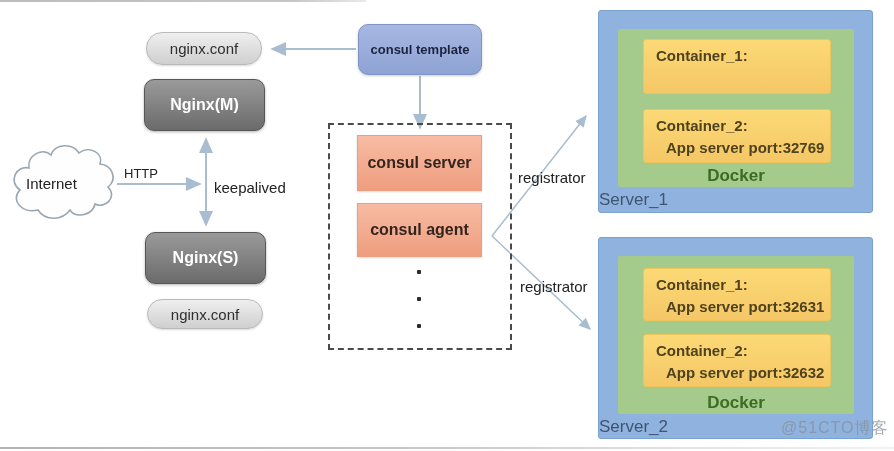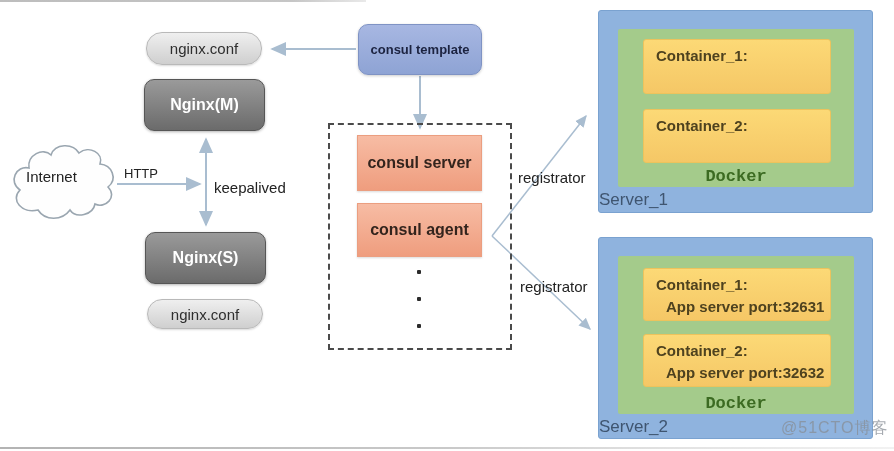--- a/index.html
+++ b/index.html
@@ -10,21 +10,21 @@
   .lbl{position:absolute;white-space:nowrap;color:#222;}
   
   .edge-top{position:absolute;left:0;top:0;width:366px;height:2px;
     background:linear-gradient(to right,#bdbdbd 0%,#c6c6c6 80%,#e9e9e9 100%);}
   .edge-bottom{position:absolute;left:0;bottom:2px;width:100%;height:2px;
     background:linear-gradient(to right,#b3b3b3 0%,#c9c9c9 50%,#e2e2e2 75%,#f2f2f2 100%);}
   
   svg.wires{position:absolute;left:0;top:0;width:894px;height:451px;pointer-events:none;}
   
   .cloud-wrap{position:absolute;left:8px;top:138px;width:114px;height:92px;}
-  .internet-lbl{left:26px;top:168px;font-size:15px;}
+  .internet-lbl{left:26px;top:175px;font-size:15px;}
   .http-lbl{left:124px;top:166px;font-size:13px;}
   .keepalived-lbl{left:214px;top:179px;font-size:15px;}
   .reg1-lbl{left:518px;top:169px;font-size:15px;}
   .reg2-lbl{left:520px;top:278px;font-size:15px;}
   
   .box{position:absolute;display:flex;align-items:center;justify-content:center;
        box-sizing:border-box;text-align:center;}
   .conf{width:116px;height:33px;border-radius:16px;font-size:15px;color:#2e2e2e;
         background:linear-gradient(#efefef,#cfcfcf);border:1px solid #b9b9b9;
         box-shadow:0 1px 2px rgba(0,0,0,.15);}
@@ -59,21 +59,21 @@
   .container-box{position:absolute;left:25px;width:188px;box-sizing:border-box;
           background:linear-gradient(#fcd976,#f5c766);border:1px solid #edc35c;
           border-radius:3px;color:#4e421f;font-size:15px;font-weight:600;
           padding:5px 0 0 12px;line-height:22px;}
   .s1 .cbox-1{top:10px;height:55px;}
   .s1 .cbox-2{top:80px;height:54px;}
   .s2 .cbox-1{top:12px;height:53px;}
   .s2 .cbox-2{top:78px;height:53px;}
   .ct-detail{margin-left:10px;}
   .docker-label{position:absolute;bottom:1px;left:0;width:100%;text-align:center;
-          font-size:17px;font-weight:600;color:#3c6b22;font-family:Liberation Mono, monospace;}
+          font-size:17px;font-weight:600;color:#3c6b22;}
   .server-label{position:absolute;top:179px;left:0;width:100%;text-align:left;
           font-size:17px;font-weight:400;color:#3f5570;}
   .watermark{position:absolute;left:781px;top:418px;font-size:16px;font-weight:400;
           color:rgba(135,142,150,.75);letter-spacing:1px;}
 </style>
 </head>
 <body>
 
 <div class="stage">
 
@@ -127,20 +127,21 @@
   <div class="lbl reg1-lbl">registrator</div>
   <div class="lbl reg2-lbl">registrator</div>
 
   <div class="server server-1 s1">
     <div class="docker">
       <div class="container-box cbox-1">
         <div class="ct-title">Container_1:</div>
       </div>
       <div class="container-box cbox-2">
         <div class="ct-title">Container_2:</div>
+        <div class="ct-detail">App server port:32769</div>
       </div>
       <div class="docker-label">Docker</div>
     </div>
     <div class="server-label">Server_1</div>
   </div>
 
   <div class="server server-2 s2">
     <div class="docker">
       <div class="container-box cbox-1">
         <div class="ct-title">Container_1:</div>

